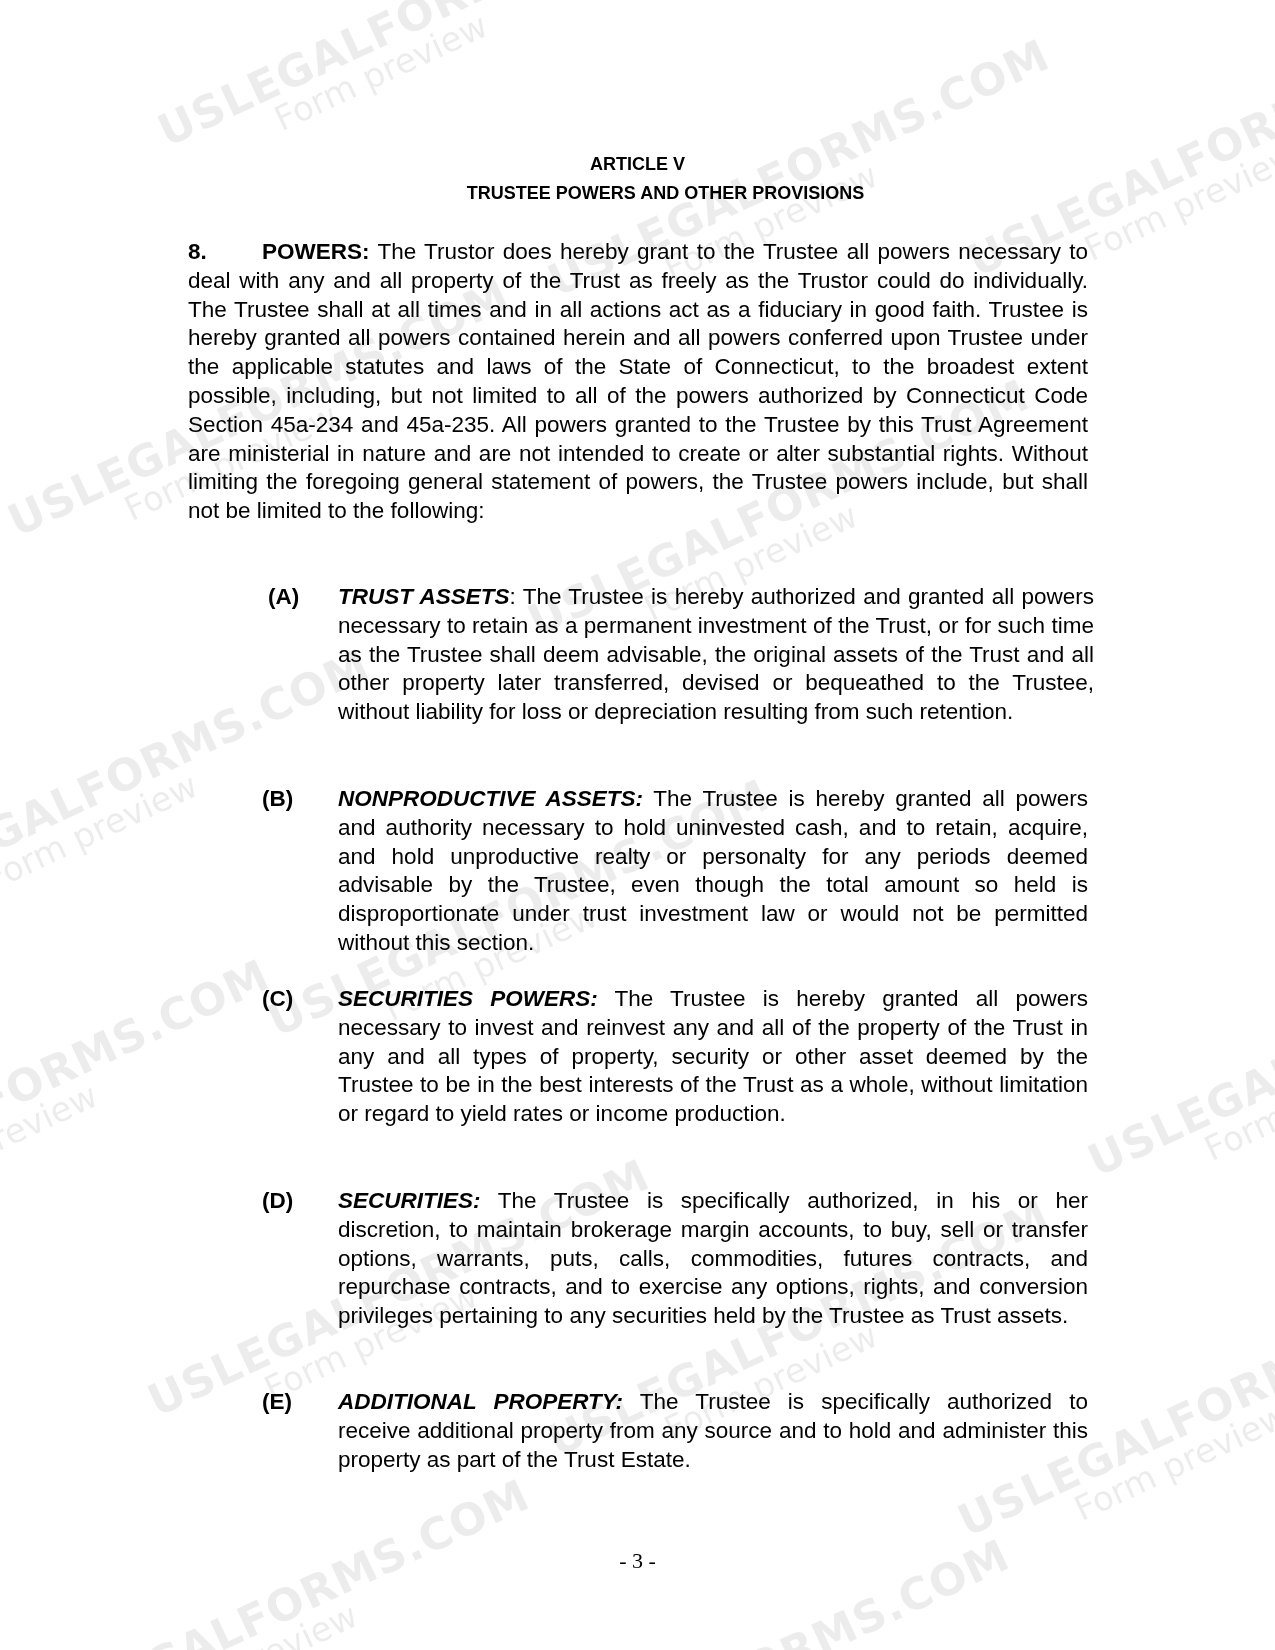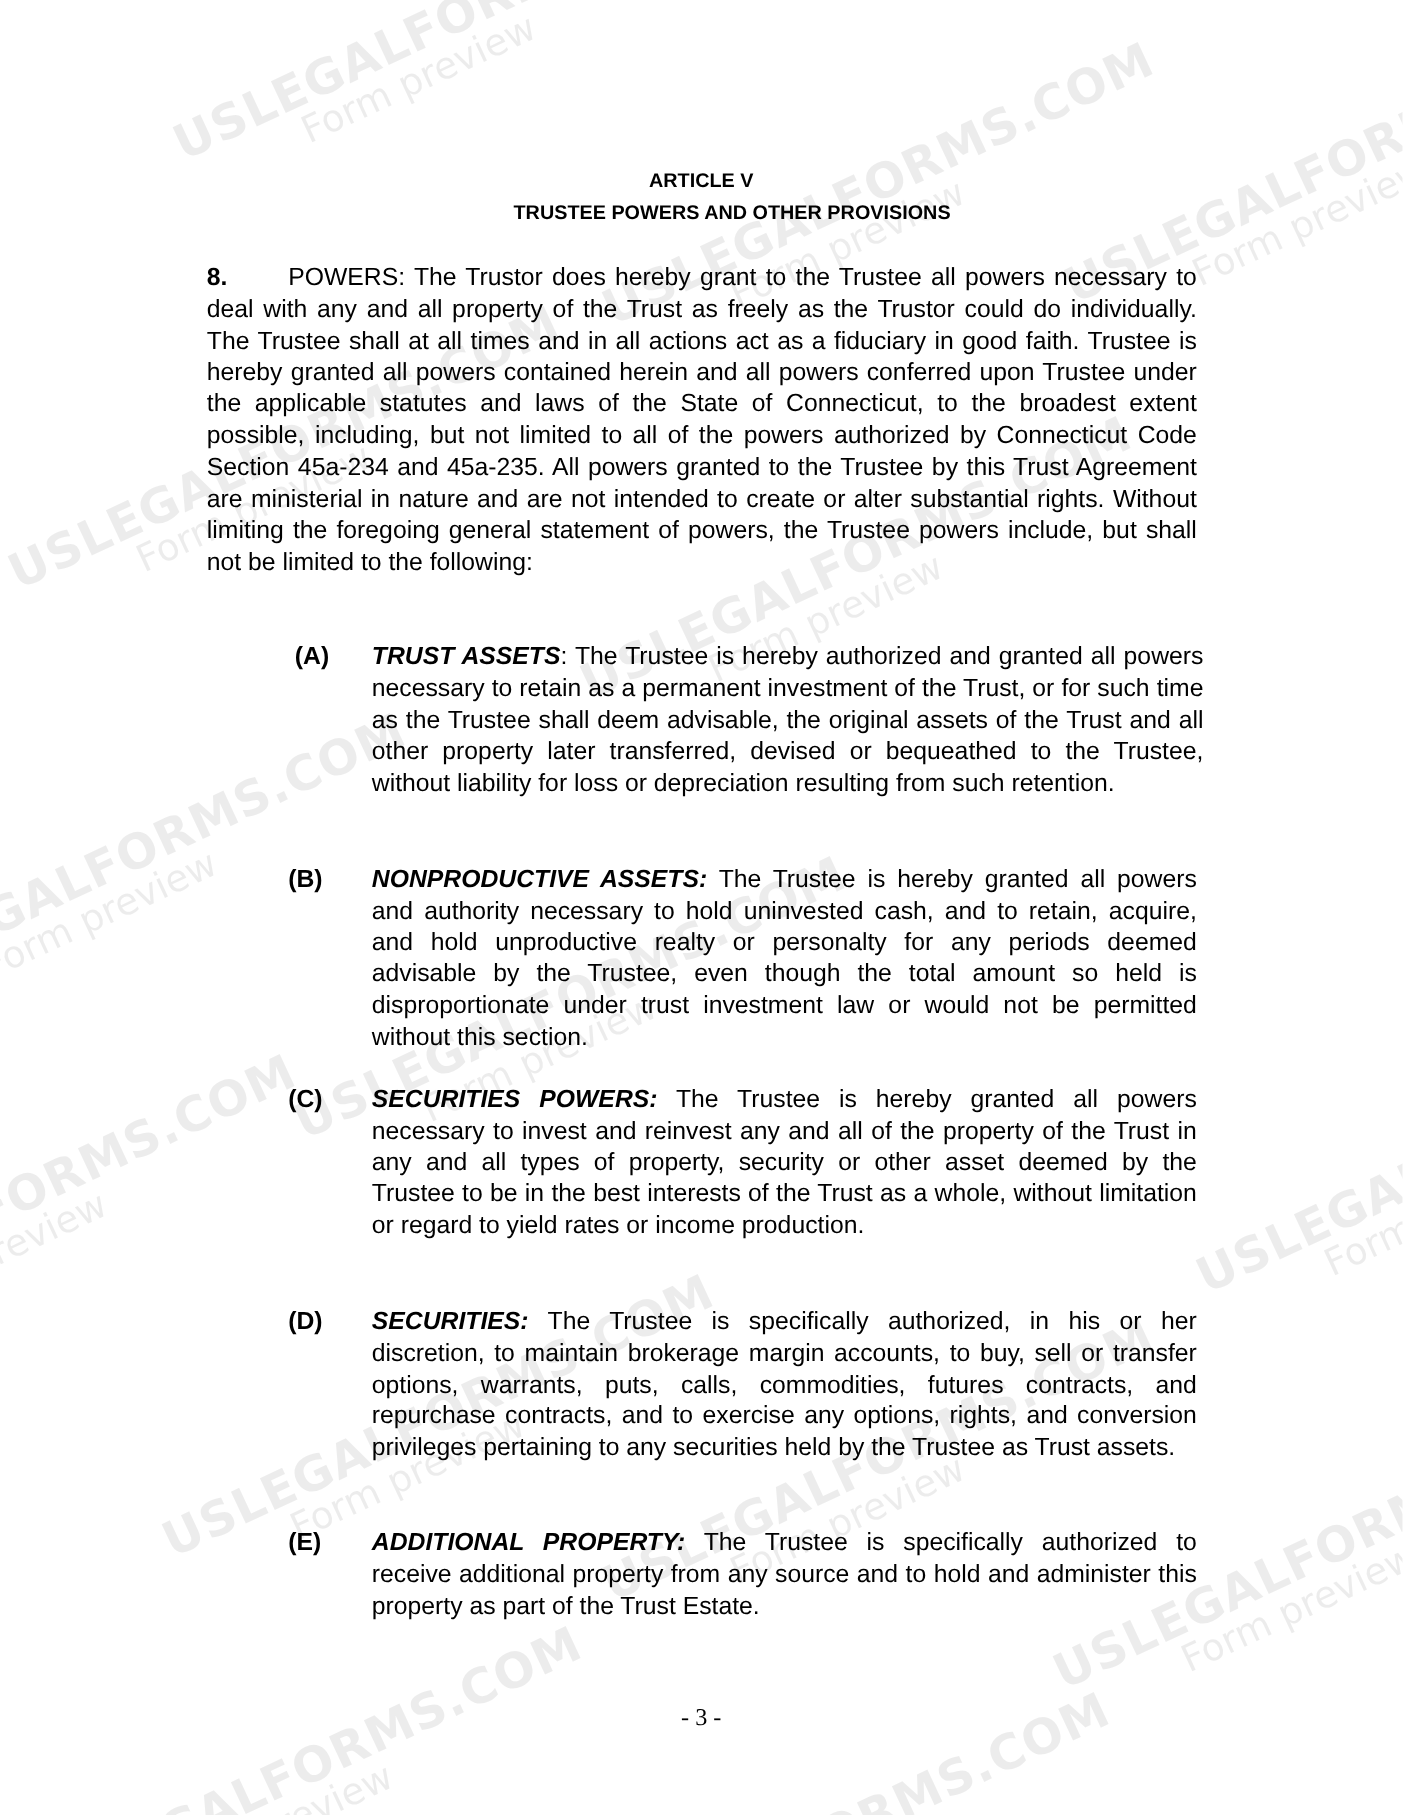--- a/index.html
+++ b/index.html
@@ -5,21 +5,21 @@
   html, body { margin: 0; padding: 0; background: #ffffff; }
   body { width: 1275px; height: 1650px; position: relative; overflow: hidden;
          font-family: "Liberation Sans", sans-serif; color: #000; }
   .page { position: absolute; left: 0; top: 0; width: 1275px; height: 1650px; }
   .title { position: absolute; left: 0; width: 1275px; text-align: center;
            font-weight: bold; font-size: 18px; line-height: 29px; }
   .t1 { top: 150px; }
   .t2 { top: 179px; margin-left: 28px; }
   .para { position: absolute; left: 188px; width: 900px; font-size: 22.5px;
           line-height: 28.8px; text-align: justify; }
-  .para b { font-weight: normal; }
+  .para b { font-weight: bold; }
   .num { font-weight: bold; display: inline-block; width: 74px; }
   .item { position: absolute; left: 262px; width: 826px; font-size: 22.5px;
           line-height: 28.8px; }
   .item .lbl { position: absolute; left: 0; top: 0; font-weight: bold; }
   .item .body { margin-left: 76px; text-align: justify; }
   .item .body b { font-weight: bold; font-style: italic; }
   .pagenum { position: absolute; top: 1548px; left: 0; width: 1275px; text-align: center;
              font-family: "Liberation Serif", serif; font-size: 22px; }
   .wm { position: absolute; color: rgba(0,0,0,0.075); font-family: "DejaVu Sans", sans-serif;
         transform: rotate(-25deg); transform-origin: left top; white-space: nowrap;

